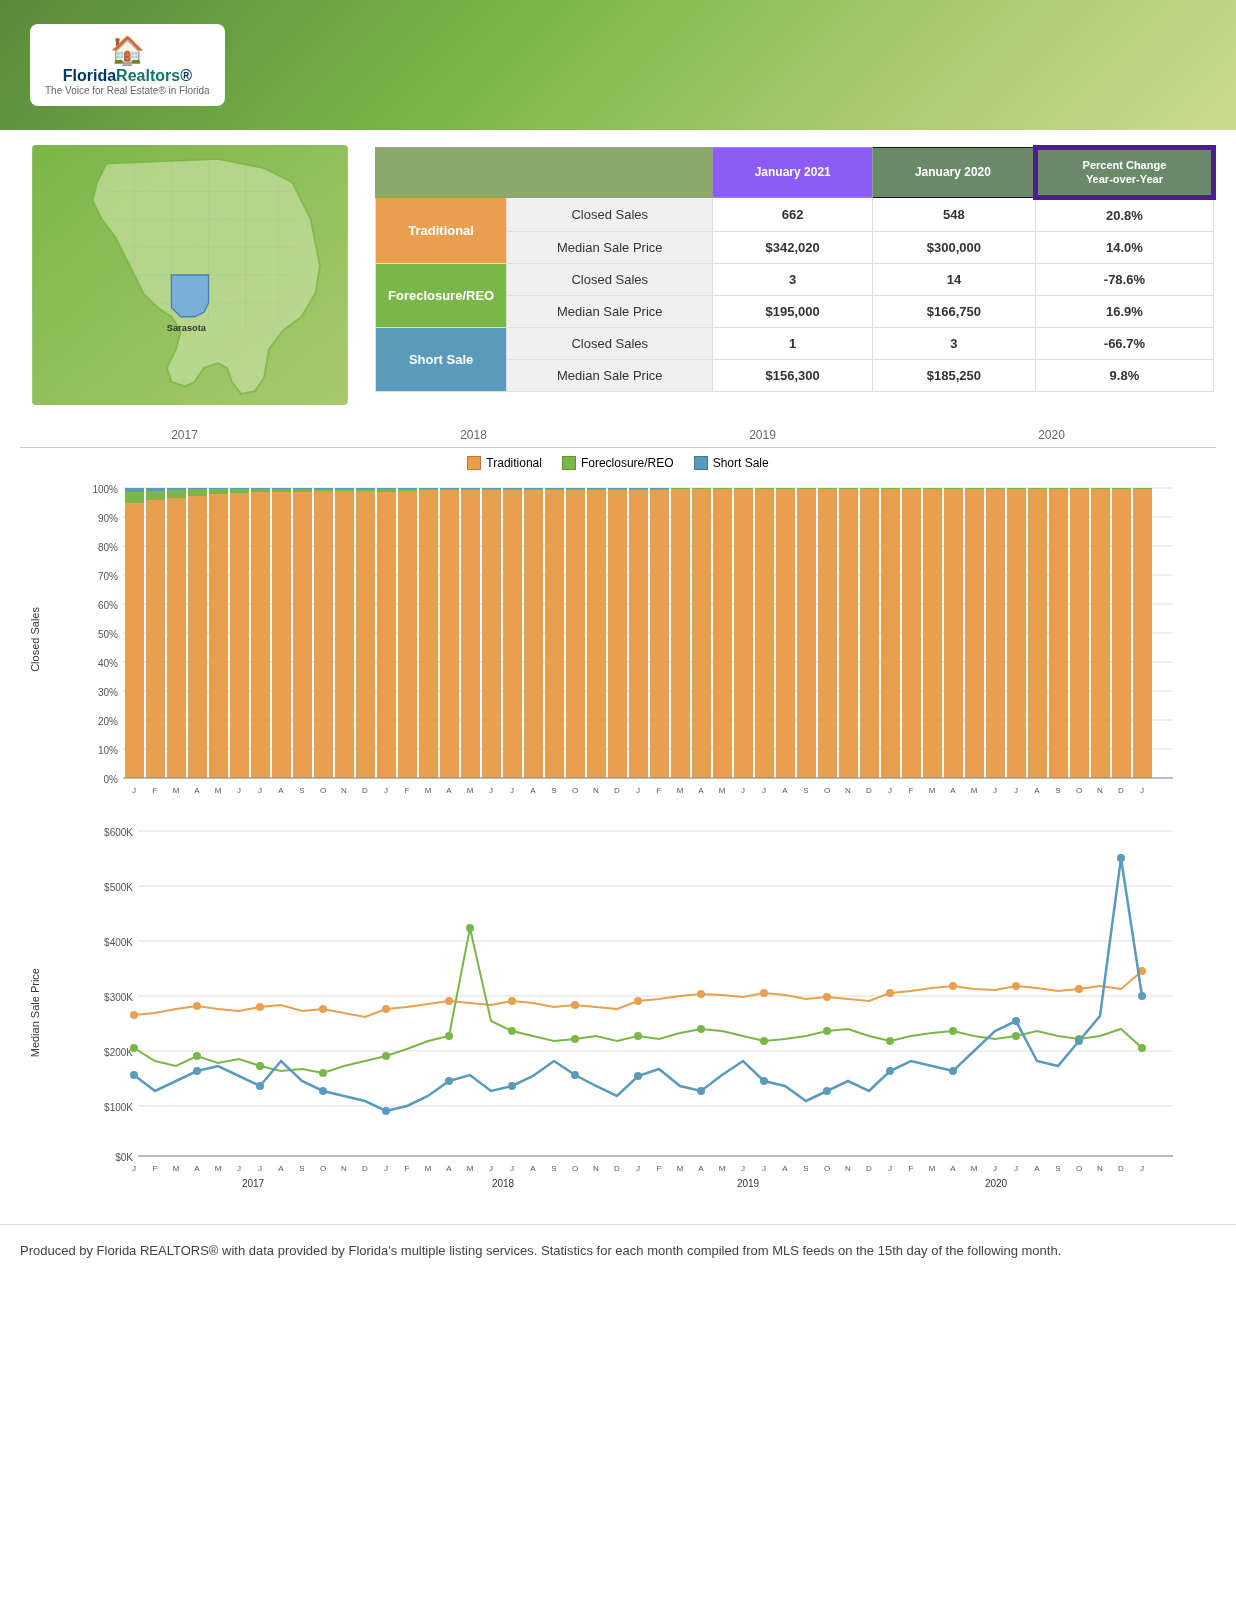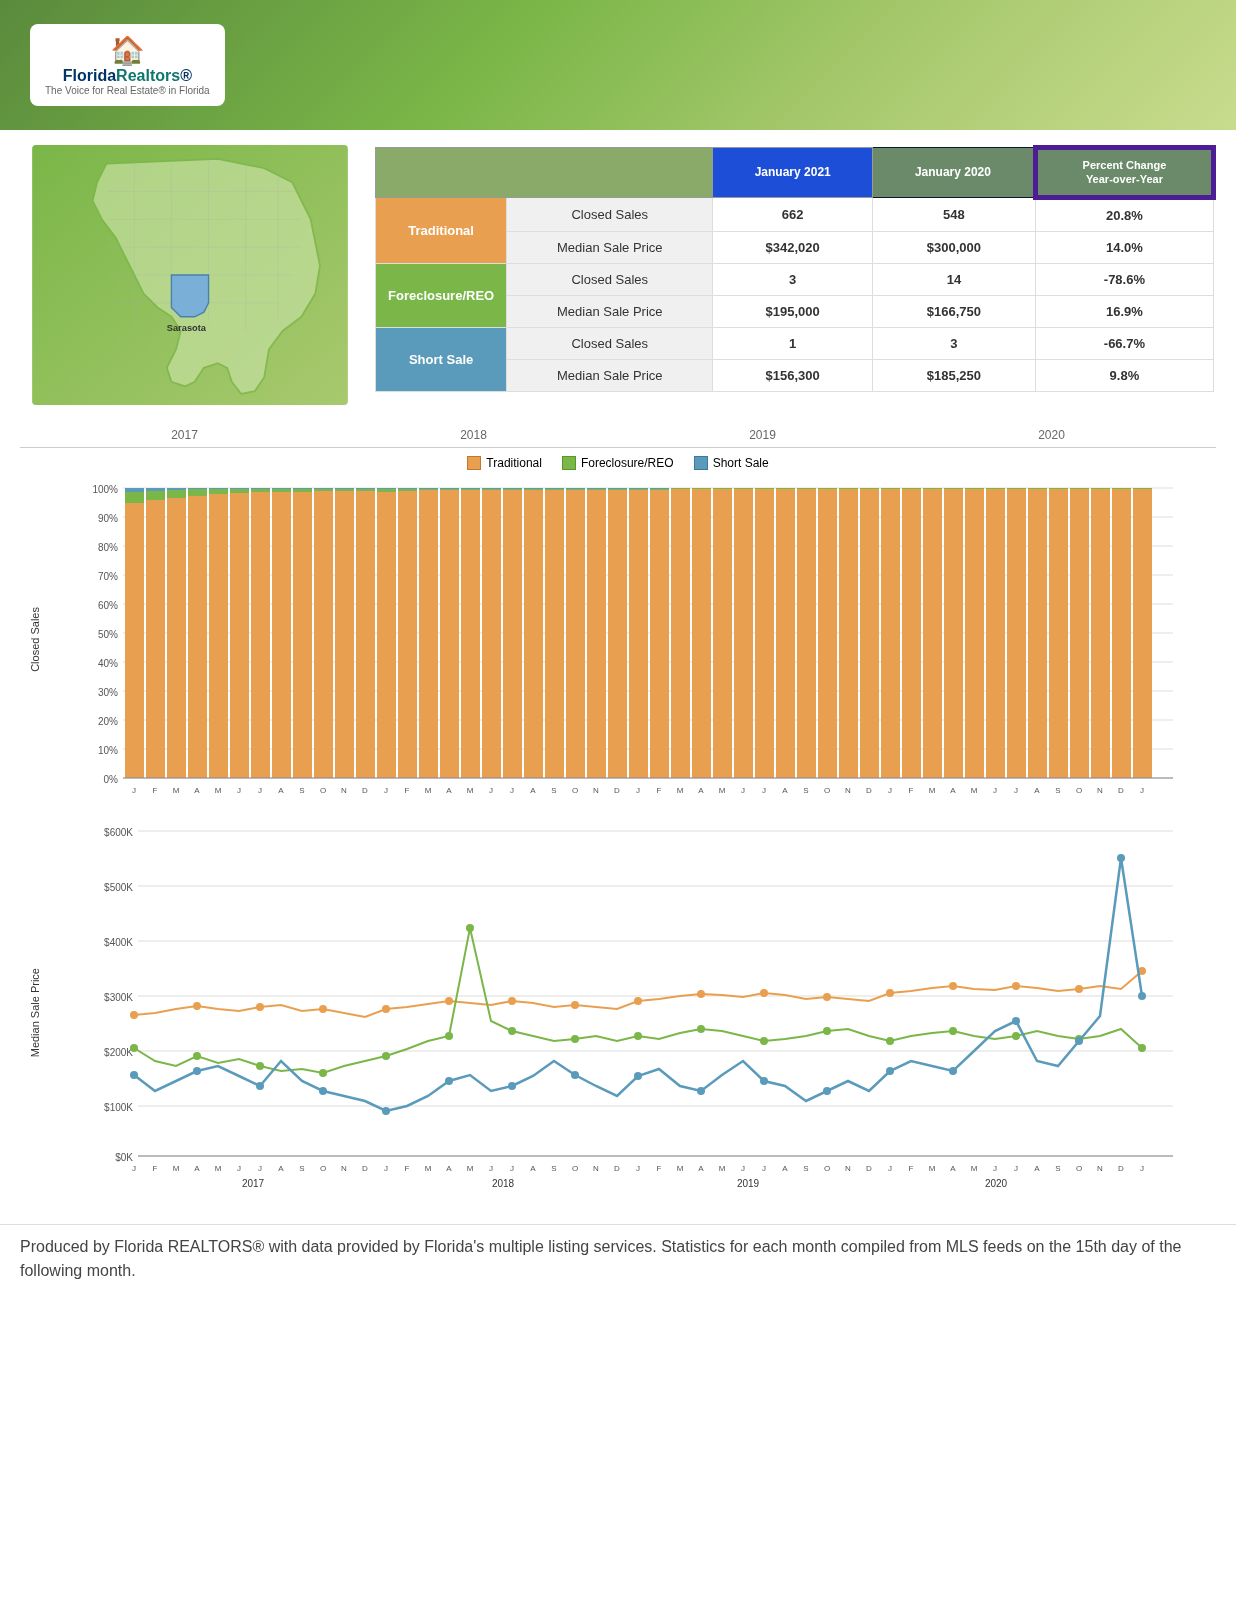--- a/index.html
+++ b/index.html
@@ -177,22 +177,22 @@
       width: 30px;
       font-size: 11px;
       color: #333;
     }
     .chart-inner {
       flex: 1;
     }
 
     
     .footer {
-      padding: 10px 20px;
-      font-size: 16px;
+      padding: 16px 20px;
+      font-size: 13px;
       color: #444;
       border-top: 1px solid #ddd;
       line-height: 1.5;
     }
   </style>
 </head>
 <body>
 
 <div class="page-wrapper">
 
@@ -240,21 +240,21 @@
 
         <text x="145" y="200" font-size="10" fill="#333" font-weight="bold">Sarasota</text>
       </svg>
     </div>
 
     <div class="data-table-area">
       <table class="data-table">
         <thead>
           <tr class="header-row">
             <th class="cat-header" style="background:#8aaa6a; border:1px solid #999;" colspan="2"></th>
-            <th style="background:#1d4ed8; border:1px solid #999;">January 2021</th>
+            <th style="background:#8b5cf6; border:1px solid #999;">January 2021</th>
             <th style="background:#6a8a6a; border:1px solid #0f172a;">January 2020</th>
             <th style="background:#6a8a6a; border:5px solid #4c1d95; font-size:11px; line-height:1.3;">Percent Change<br>Year-over-Year</th>
           </tr>
         </thead>
         <tbody>
 
           <tr>
             <td class="category-cell" rowspan="2" style="background:#e8a050; color:#fff; font-weight:bold; width:100px;">Traditional</td>
             <td class="metric-cell">Closed Sales</td>
             <td class="value-cell">662</td>

